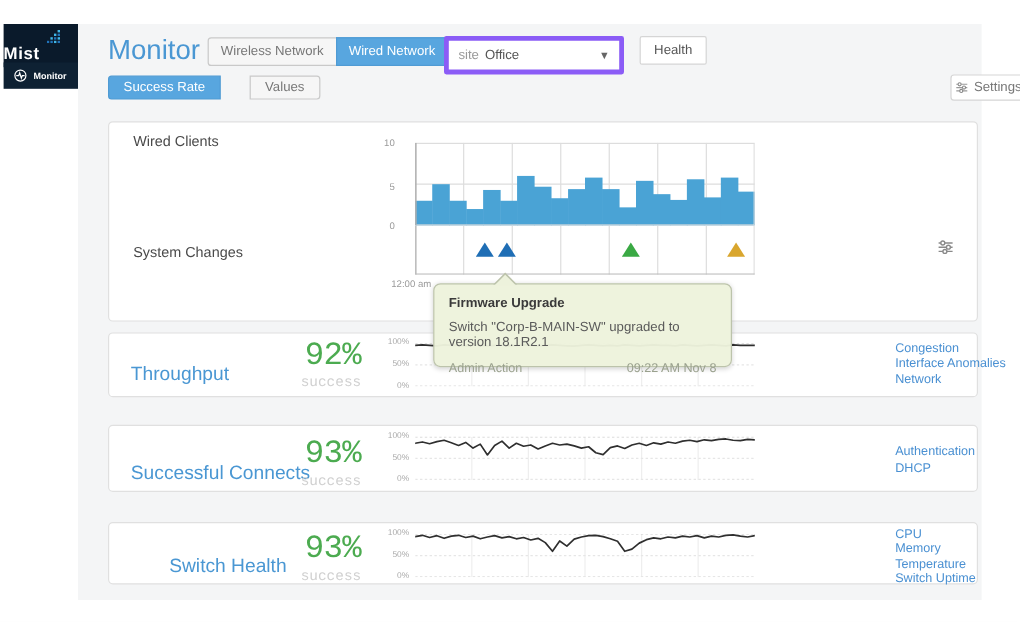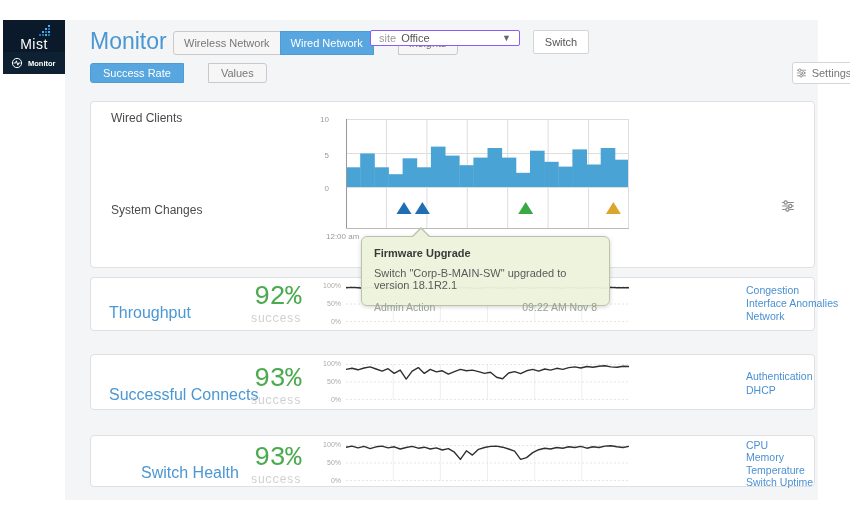--- a/index.html
+++ b/index.html
@@ -4,40 +4,40 @@
 <style>
   * { margin:0; padding:0; box-sizing:border-box; }
   html,body { background:#fff; }
   body { font-family:"Liberation Sans", sans-serif; }
   .page { position:relative; width:850px; height:518px; background:#fff; overflow:hidden; }
 
   
   .sidebar { position:absolute; left:3px; top:20px; width:62px; height:480px;
     background:linear-gradient(180deg,#0d2034 0%,#16395ا5 0%,#173a57 35%,#1f6291 70%,#2f9bd4 100%); }
   .logo { position:absolute; left:0; top:0; width:100%; height:36px; background:#0a1a2b;
-    color:#fff; font-size:14px; font-weight:normal; letter-spacing:.5px; text-align:center; line-height:48px; cursor:pointer;}
+    color:#fff; font-size:14px; font-weight:bold; letter-spacing:.5px; line-height:48px; cursor:pointer;}
   .logo .dots { position:absolute; right:13px; top:5px; }
   .nav-item { position:absolute; left:0; width:100%; height:22px; display:flex; align-items:center;
     gap:5px; padding-left:8px; color:#fff; font-size:7.5px; font-weight:bold; cursor:pointer; }
   .nav-item.active { background:#0e2133; }
   .nav-item svg { flex:0 0 auto; }
 
   
   .main { position:absolute; left:65px; top:20px; width:753px; height:480px; background:#f4f5f6; }
   .abs { position:absolute; }
   .page-title { left:90px; top:28px; font-size:23px; color:#4a97d3; }
 
   .tabgroup { display:flex; }
   .tabgroup .tb { font-size:11px; padding:5px 10px; border:1px solid #c9c9c9; background:#f6f6f6;
     color:#777; margin-left:-1px; cursor:pointer; white-space:nowrap; }
   .tabgroup .tb:first-child { border-radius:3px 0 0 3px; margin-left:0; }
   .tabgroup .tb:last-child { border-radius:0 3px 3px 0;margin-left:24px; }
   .tabgroup .tb.on { background:#58a6df; border-color:#4f9bd4; color:#fff; }
 
-  .select { left:370px; top:30px; width:150px; height:16px; background:#fff; border:1px solid #8b5cf6;
+  .select { left:370px; top:30px; width:150px; height:32px; background:#fff; border:4px solid #8b5cf6;
     border-radius:2px; font-size:11px; color:#555; display:flex; align-items:center; padding:0 8px; cursor:pointer; }
   .select .lbl { color:#999; margin-right:5px; }
   .select .caret { margin-left:auto; color:#666; font-size:9px; }
   .btn-plain { background:#fff; border:1px solid #d5d5d5; border-radius:2px; font-size:11px; color:#555;
     display:flex; align-items:center; justify-content:center; cursor:pointer; }
   .today { left:533px; top:30px; width:56px; height:24px; }
   .settings { left:752px; top:62px; width:63px; height:22px; gap:5px; color:#777; border-radius:3px;margin-left:40px; }
 
   
   .card { position:absolute; left:90px; width:725px; background:#fff; border:1px solid #e0e0e0; border-radius:4px; }
@@ -172,21 +172,21 @@
     <div class="tb">Wireless Network</div>
     <div class="tb on">Wired Network</div>
     <div class="tb">Insights</div>
   </div>
 
   <div class="abs select">
     <span class="lbl">site</span>
     <span>Office</span>
     <span class="caret">▼</span>
   </div>
-  <div class="abs btn-plain today">Switch</div>
+  <div class="abs btn-plain today">Health</div>
 
   <div class="abs tabgroup" style="left:90px; top:63px;border-radius:10px;">
     <div class="tb on" style="padding:3px 12px;">Success Rate</div>
     <div class="tb" style="padding:3px 12px;">Values</div>
   </div>
 
   <div class="abs btn-plain settings">
     <svg width="11" height="10" viewBox="0 0 12 10">
         <path d="M1,2 H11 M1,5 H11 M1,8 H11" stroke="#999" stroke-width="1"></path>
         <circle cx="4" cy="2" r="1.4" fill="#fff" stroke="#888"></circle>

